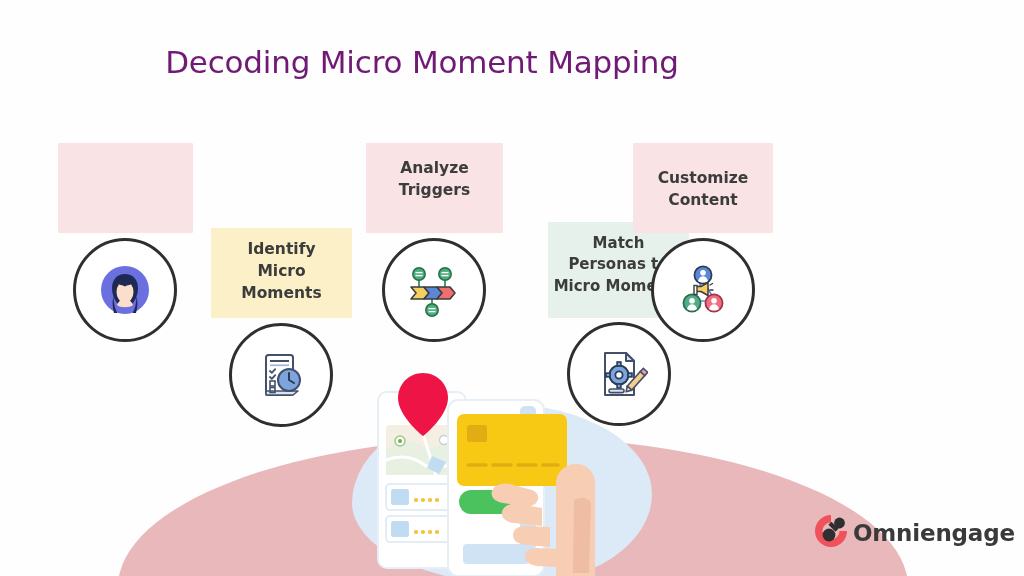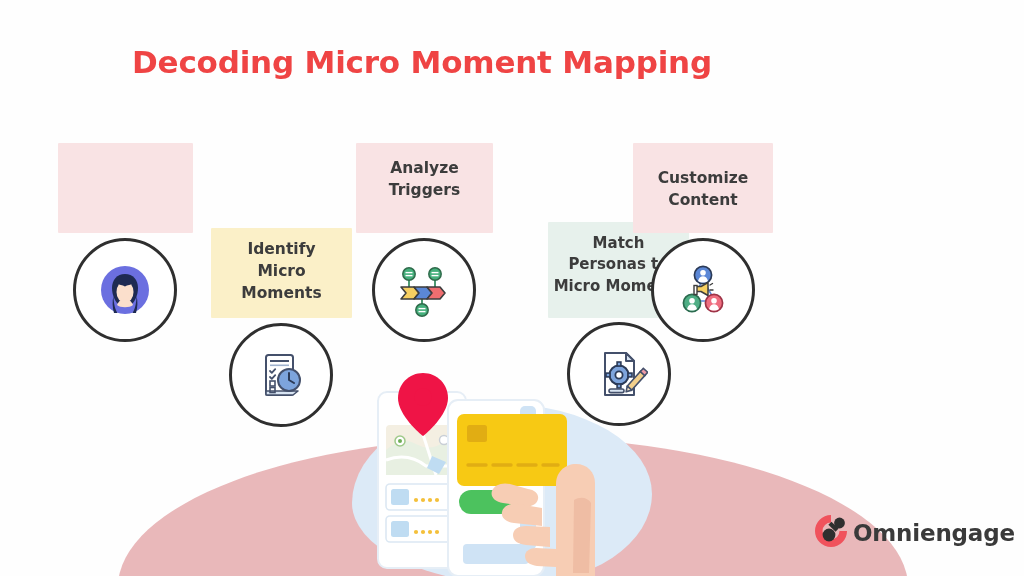--- a/index.html
+++ b/index.html
@@ -34,22 +34,22 @@
     z-index: 2;
   }
 
   
   .title {
     position: absolute;
     left: 0; top: 44px;
     width: 844px;
     text-align: center;
     font-size: 31px;
-    font-weight: bold;
-    color: #ef4444;
+    font-weight: normal;
+    color: #701a75;
     letter-spacing: -0.2px;
     z-index: 20;
   }
 
   
   .step {
     position: absolute;
     z-index: 10;
   }
   .step-panel {
@@ -143,21 +143,21 @@
           <path d="M18 31 l1.8 1.8 3.4-3.6" fill="none" stroke="#44506b" stroke-width="1.8" stroke-linecap="round" stroke-linejoin="round"></path>
           <rect x="18" y="35" width="5" height="5" fill="none" stroke="#44506b" stroke-width="1.6"></rect>
           <rect x="18" y="41.5" width="5" height="5" fill="none" stroke="#44506b" stroke-width="1.6"></rect>
           <circle cx="37" cy="34" r="11" fill="#7da4dc" stroke="#44506b" stroke-width="2"></circle>
           <path d="M37 27 v7 l5 3" fill="none" stroke="#2b3a57" stroke-width="2" stroke-linecap="round" stroke-linejoin="round"></path>
         </svg>
       </span>
     </div>
   </div>
 
-  <div class="step" style="left:356px; top:143px; width:137px; height:90px;">
+  <div class="step" style="left:366px; top:143px; width:137px; height:90px;">
     <div class="step-panel" style="height:90px; background:#f9e3e4;"></div>
     <div class="step-label" style="top:14px; white-space:pre-line;">Analyze
 Triggers</div>
     <div class="step-circle" style="left:16px; top:95px; width:104px; height:104px;">
       <span>
         <svg width="62" height="58" viewBox="0 0 62 58">
           <line x1="16" y1="18" x2="16" y2="28" stroke="#3b8f63" stroke-width="1.8"></line>
           <line x1="42" y1="18" x2="42" y2="28" stroke="#3b8f63" stroke-width="1.8"></line>
           <line x1="29" y1="34" x2="29" y2="44" stroke="#3b8f63" stroke-width="1.8"></line>
           <path d="M8 26 h13 l5 6 -5 6 h-13 l5-6z" fill="#f6cf61" stroke="#3d3d3d" stroke-width="1.6" stroke-linejoin="round"></path>

